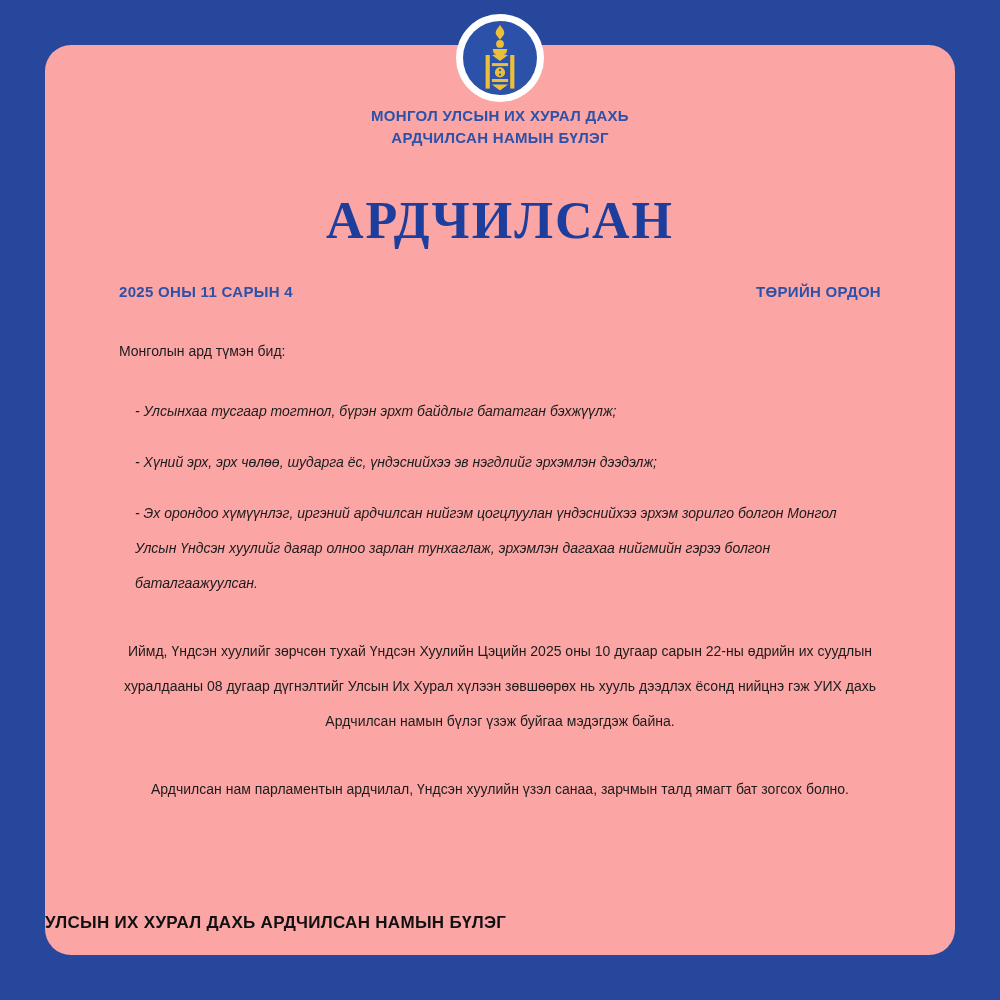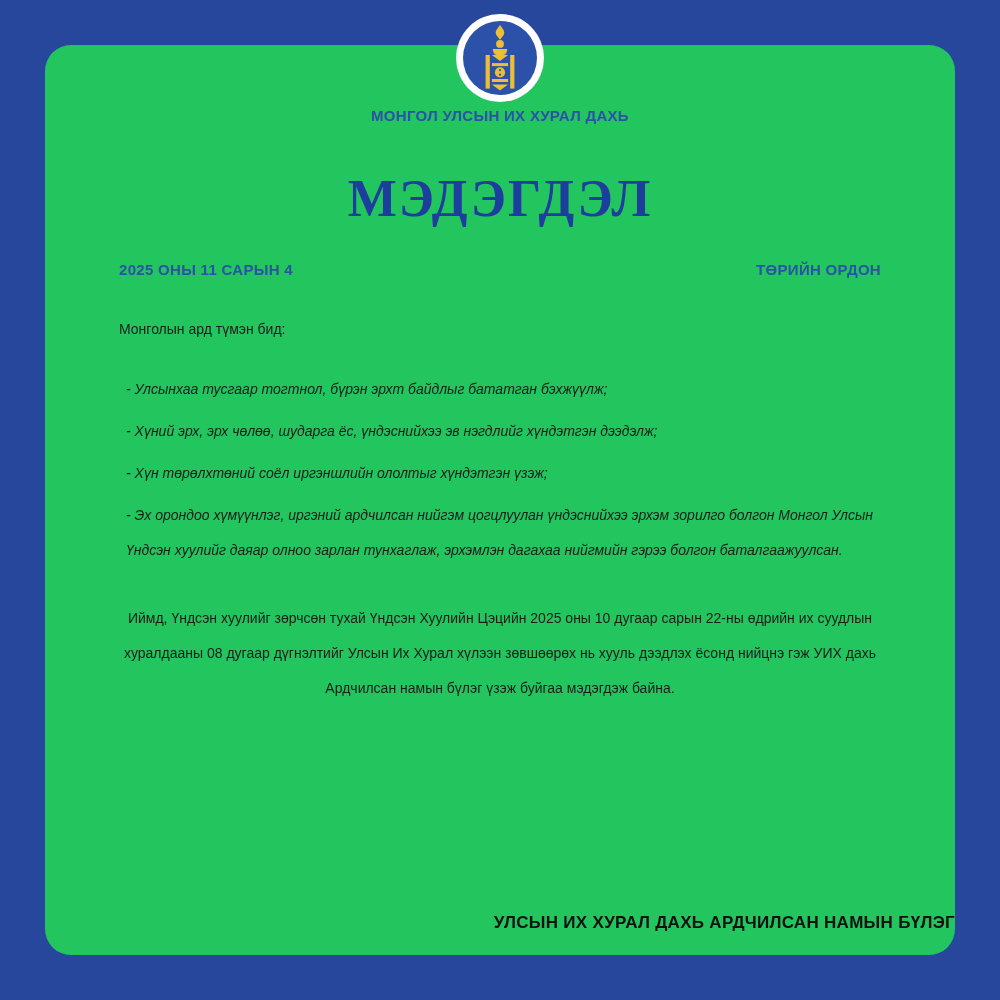--- a/index.html
+++ b/index.html
@@ -12,21 +12,21 @@
   html,body{margin:0;padding:0;}
   body{
     width:1000px;height:1000px;
     font-family:"Liberation Sans", sans-serif;
     background:var(--bg-blue);
     overflow:hidden;
   }
   .page{position:relative;width:1000px;height:1000px;background:var(--bg-blue);}
   .card{
     position:absolute;top:45px;left:45px;right:45px;bottom:45px;
-    background:#22c55e;border-radius:26px;
+    background:#fca5a5;border-radius:26px;
     padding:58px 74px 8px 74px;box-sizing:border-box;
   }
   .logo{
     position:absolute;top:-31px;left:50%;transform:translateX(-50%);
     width:88px;height:88px;border-radius:50%;background:#ffffff;
     display:flex;align-items:center;justify-content:center;
   }
   .logo-inner{
     width:74px;height:74px;border-radius:50%;background:var(--accent-blue);
     display:flex;align-items:center;justify-content:center;
@@ -42,25 +42,25 @@
     font-size:52px;letter-spacing:2px;color:var(--title-blue);
     line-height:1;
   }
   .meta{
     margin-top:36px;display:flex;justify-content:space-between;align-items:flex-end;
     color:var(--accent-blue);font-weight:bold;font-size:15px;letter-spacing:.3px;
   }
   .content{color:var(--text);font-size:14px;line-height:35px;}
   .intro{margin:34px 0 0 0;}
   .bullets{margin-top:25px;}
-  .bullet{margin:7px;font-style:italic;}
+  .bullet{margin:16px;font-style:italic;}
   .para{margin:33px 0 0 0;text-align:center;}
   .footer{
     position:absolute;left:0;right:0;bottom:22px;
-    text-align:right;font-weight:bold;font-size:17px;
+    text-align:left;font-weight:bold;font-size:17px;
     color:#111;letter-spacing:.3px;
   }
 </style>
 </head>
 <body>
 
 <div class="page">
   <div class="card">
 
     <div class="logo">
@@ -82,37 +82,38 @@
           <g fill="#2B52A8">
             <circle cx="30" cy="75.2" r="1.8"></circle>
             <circle cx="30" cy="82.8" r="1.8"></circle>
           </g>
         </svg>
       </div>
     </div>
 
     <div class="org">
       <div>МОНГОЛ УЛСЫН ИХ ХУРАЛ ДАХЬ</div>
+      <div>АРДЧИЛСАН НАМЫН БҮЛЭГ</div>
     </div>
 
-    <h1 class="title">МЭДЭГДЭЛ</h1>
+    <h1 class="title">АРДЧИЛСАН</h1>
 
     <div class="meta">
       <span>2025 ОНЫ 11 САРЫН 4</span>
       <span>ТӨРИЙН ОРДОН</span>
     </div>
 
     <div class="content">
       <p class="intro">Монголын ард түмэн бид:</p>
 
       <div class="bullets">
         <p class="bullet">- Улсынхаа тусгаар тогтнол, бүрэн эрхт байдлыг бататган бэхжүүлж;</p>
-        <p class="bullet">- Хүний эрх, эрх чөлөө, шударга ёс, үндэснийхээ эв нэгдлийг хүндэтгэн дээдэлж;</p>
-        <p class="bullet">- Хүн төрөлхтөний соёл иргэншлийн ололтыг хүндэтгэн үзэж;</p>
+        <p class="bullet">- Хүний эрх, эрх чөлөө, шударга ёс, үндэснийхээ эв нэгдлийг эрхэмлэн дээдэлж;</p>
         <p class="bullet">- Эх орондоо хүмүүнлэг, иргэний ардчилсан нийгэм цогцлуулан үндэснийхээ эрхэм зорилго болгон Монгол Улсын Үндсэн хуулийг даяар олноо зарлан тунхаглаж, эрхэмлэн дагахаа нийгмийн гэрээ болгон баталгаажуулсан.</p>
       </div>
 
       <p class="para">Иймд, Үндсэн хуулийг зөрчсөн тухай Үндсэн Хуулийн Цэцийн 2025 оны 10 дугаар сарын 22-ны өдрийн их суудлын хуралдааны 08 дугаар дүгнэлтийг Улсын Их Хурал хүлээн зөвшөөрөх нь хууль дээдлэх ёсонд нийцнэ гэж УИХ дахь Ардчилсан намын бүлэг үзэж буйгаа мэдэгдэж байна.</p>
+      <p class="para">Ардчилсан нам парламентын ардчилал, Үндсэн хуулийн үзэл санаа, зарчмын талд ямагт бат зогсох болно.</p>
     </div>
 
     <div class="footer">УЛСЫН ИХ ХУРАЛ ДАХЬ АРДЧИЛСАН НАМЫН БҮЛЭГ</div>
   </div>
 </div>
 
 </body></html>

